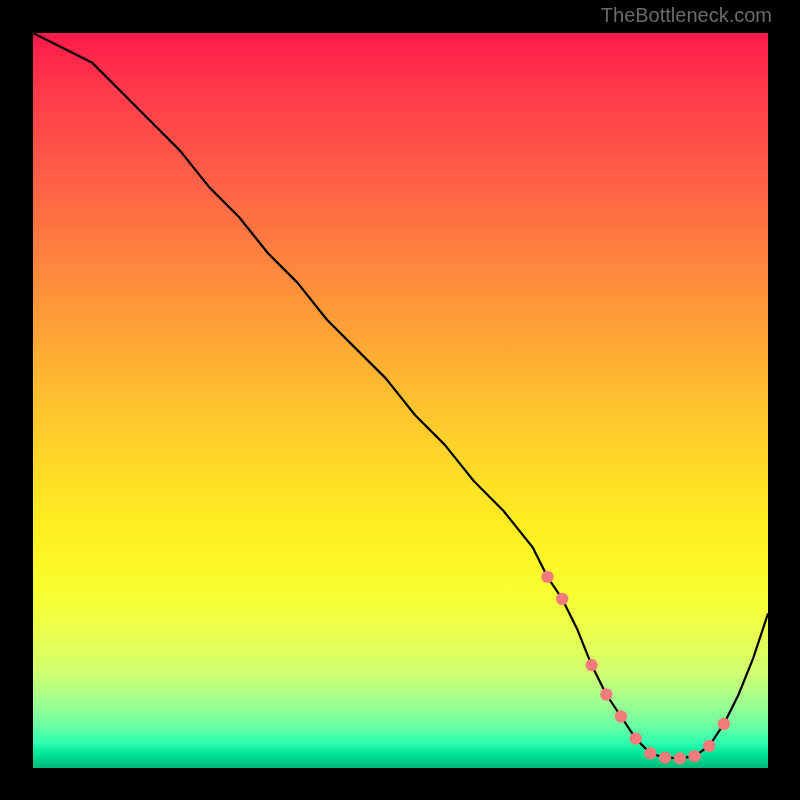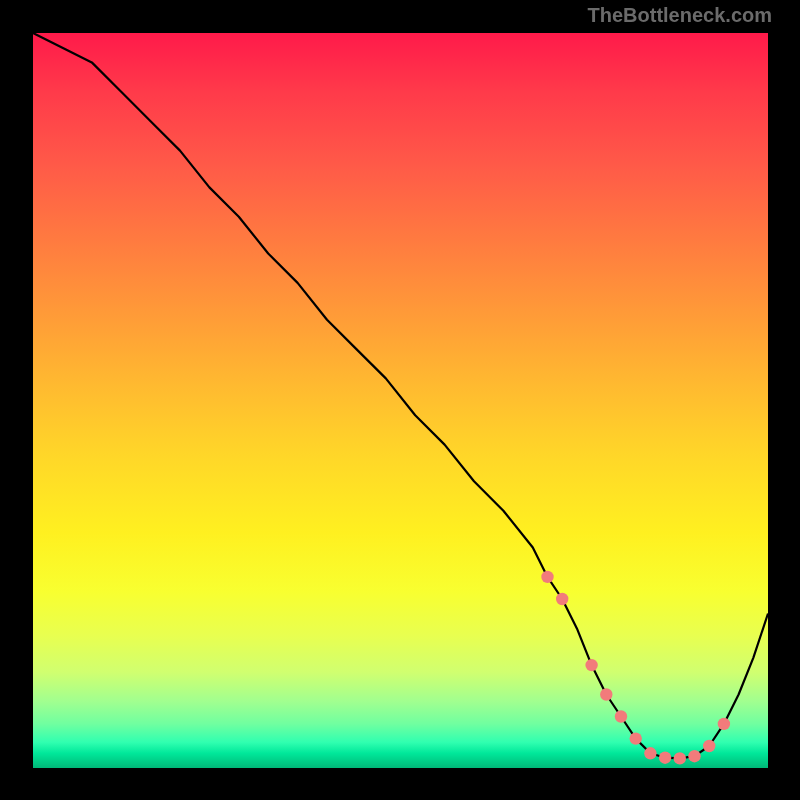--- a/index.html
+++ b/index.html
@@ -28,21 +28,21 @@
       #00d088 99%,
       #00b878 100%);
   }
   .curve { position: absolute; inset: 0; }
   .watermark {
     position: absolute;
     top: 4px;
     right: 28px;
     font-family: Arial, Helvetica, sans-serif;
     font-size: 20px;
-    font-weight: bold;
+    font-weight: normal;
     color: #6b6b6b;
   }
 </style>
 </head>
 <body>
 <div class="container">
   <div class="plot-area">
     <div class="gradient-bg"></div>
     <svg class="curve" viewBox="0 0 735 735" preserveAspectRatio="none">
       <path id="main-curve" fill="none" stroke="#000000" stroke-width="2.2" stroke-linejoin="round" d="M0.0 0.0 L29.4 14.7 L58.8 29.4 L88.2 58.8 L117.6 88.2 L147.0 117.6 L176.4 154.4 L205.8 183.8 L235.2 220.5 L264.6 249.9 L294.0 286.7 L323.4 316.1 L352.8 345.4 L382.2 382.2 L411.6 411.6 L441.0 448.3 L470.4 477.8 L499.8 514.5 L514.5 543.9 L529.2 566.0 L543.9 595.4 L558.6 632.1 L573.3 661.5 L588.0 683.5 L602.7 705.6 L617.4 720.3 L632.1 724.7 L646.8 725.4 L661.5 723.2 L676.2 713.0 L690.9 690.9 L705.6 661.5 L720.3 624.8 L735.0 580.6"></path>

